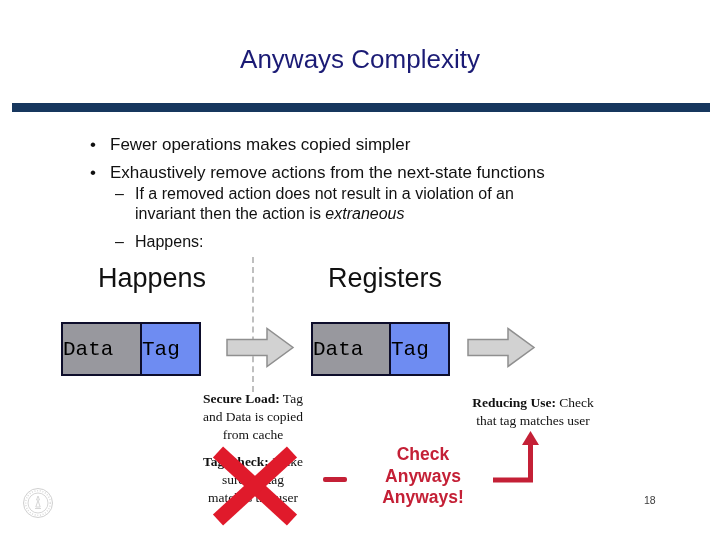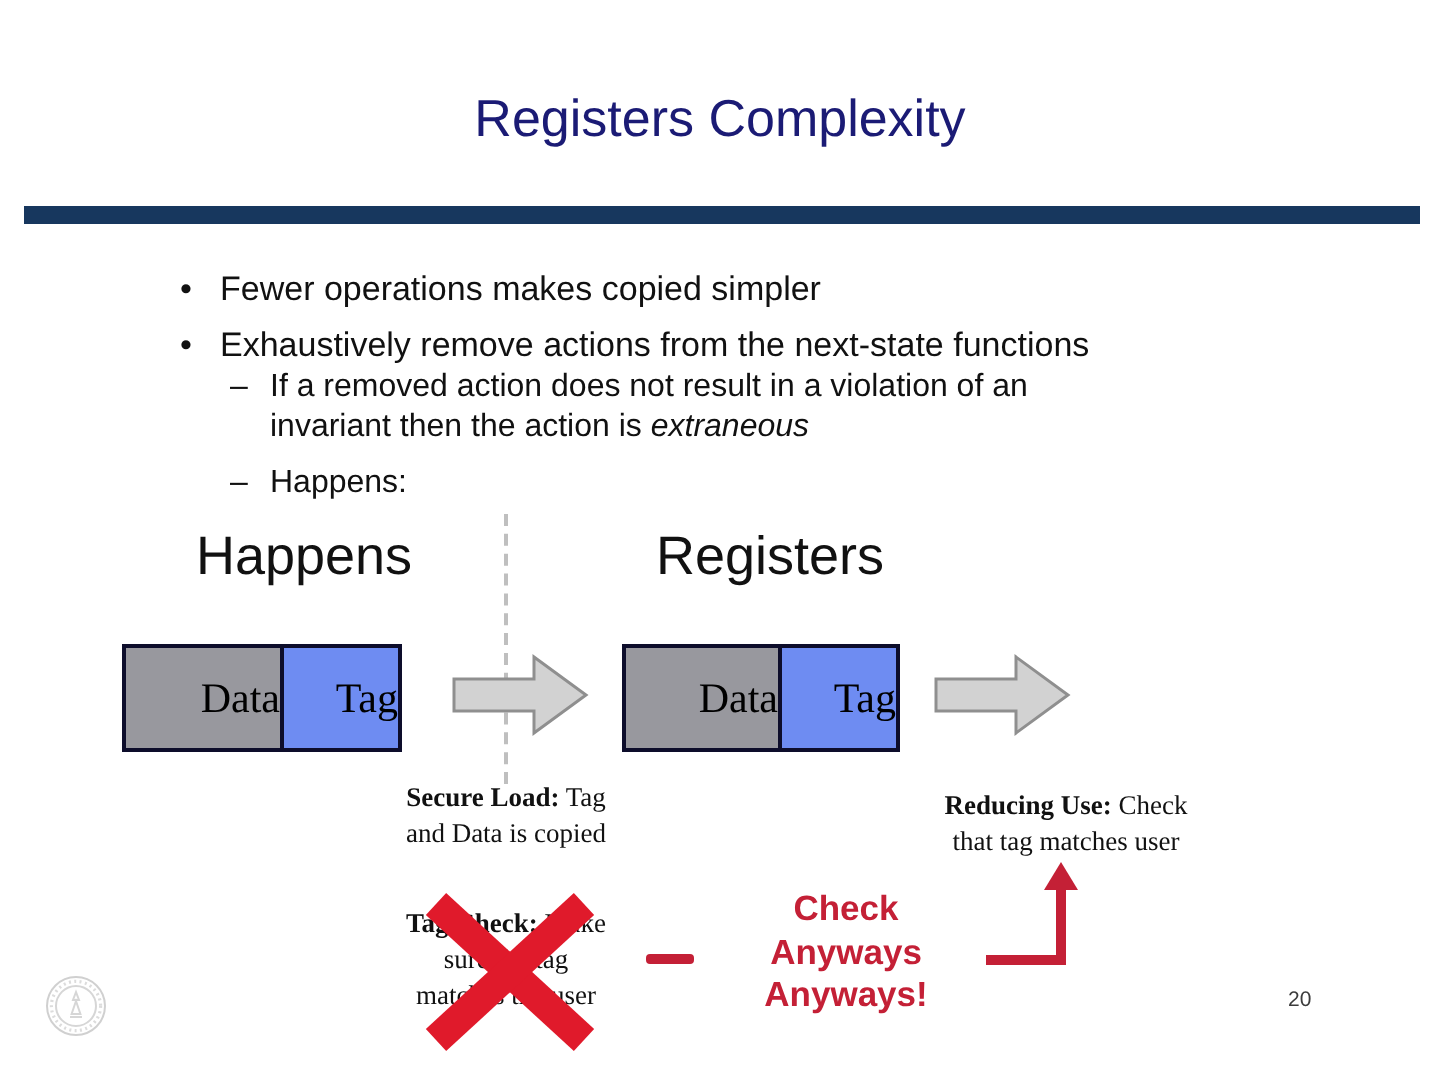--- a/index.html
+++ b/index.html
@@ -14,22 +14,22 @@
   .l1{font-size:17px;}
   .l2{left:115px;font-size:16px;line-height:20px;}
   .l2 .marker{width:20px;flex:0 0 20px;}
 
   .diagram-heading{position:absolute;top:263px;width:150px;text-align:center;
          font-size:27px;color:#111;}
   .dashed-sep{position:absolute;left:252px;top:257px;height:135px;width:0;
          border-left:2px dashed #bfbfbf;}
 
   .membox{position:absolute;top:322px;height:54px;box-sizing:border-box;
-         border:2px solid #0d0d2b;display:flex;align-items:center;justify-content:flex-end;
-         font-family:Liberation Serif, serif;font-size:21px;color:#000;padding-left:32px;}
+         border:2px solid #0d0d2b;display:flex;align-items:center;justify-content:flex-start;
+         font-family:Liberation Mono, monospace;font-size:21px;color:#000;}
   .databox{background:#98989e;width:81px;}
   .tagbox{background:#6e8cf2;width:61px;}
 
   .svgabs{position:absolute;}
 
   .note{position:absolute;text-align:center;font-family:"Liberation Serif",serif;
         font-size:13.5px;line-height:18px;color:#111;}
   .note b{font-weight:bold;text-align:right;}
 
   .check-happens{position:absolute;left:370px;top:444px;width:106px;text-align:center;
@@ -38,21 +38,21 @@
   .red-dash{position:absolute;left:323px;top:477px;width:24px;height:5px;
         background:#c42036;border-radius:2px;}
 
   .page-num{position:absolute;left:644px;top:494px;font-size:10.5px;color:#3c3c3c;}
 </style>
 </head>
 <body>
 
 <div class="slide">
 
-  <div class="title">Registers Complexity</div>
+  <div class="title">Anyways Complexity</div>
   <div class="rule"></div>
 
   <div class="li l1" style="top:135px">
     <span class="marker">•</span>
     <span>Fewer operations makes copied simpler</span>
   </div>
   <div class="li l1" style="top:163px">
     <span class="marker">•</span>
     <span>Exhaustively remove actions from the next-state functions</span>
   </div>
@@ -91,20 +91,21 @@
     <span>Tag</span>
   </div>
 
   <svg class="svgabs" style="left:467px;top:326px" width="70" height="43">
     <polygon points="1,13.5 41,13.5 41,2.5 67,21.5 41,40.5 41,29.5 1,29.5" stroke="#8f8f8f" stroke-width="1.5" fill="#d2d2d2"></polygon>
   </svg>
 
   <div class="note" style="left:185px;top:390px;width:136px">
     <span style="display:block"><b>Secure Load:</b><span> Tag</span></span>
     <span style="display:block">and Data is copied</span>
+    <span style="display:block">from cache</span>
   </div>
 
   <div class="note" style="left:185px;top:453px;width:136px">
     <span style="display:block"><b>Tag Check:</b><span> Make</span></span>
     <span style="display:block">sure the tag</span>
     <span style="display:block">matches the user</span>
   </div>
 
   <svg class="svgabs" style="left:209px;top:443px" width="92" height="86">
     <line x1="9" y1="9" x2="83" y2="77" stroke-width="15" stroke-linecap="butt" stroke="#e01a2b"></line>
@@ -129,15 +130,15 @@
     <polygon points="34,17 51,17 42.5,3" fill="#c42036"></polygon>
   </svg>
 
   <svg class="svgabs" style="left:22px;top:487px" width="32" height="32">
     <circle cx="16" cy="16" r="14.5" fill="none" stroke="#d0d0d0" stroke-width="1"></circle>
     <circle cx="16" cy="16" r="12.3" fill="none" stroke="#dcdcdc" stroke-width="1.6" stroke-dasharray="1,1.7"></circle>
     <circle cx="16" cy="16" r="10" fill="none" stroke="#d6d6d6" stroke-width="1"></circle>
     <path d="M16,9 L14.5,13 L17.5,13 Z M16,13.5 L13.8,20 L18.2,20 Z M13,21.5 L19,21.5" fill="none" stroke="#d6d6d6" stroke-width="1"></path>
   </svg>
 
-  <div class="page-num">20</div>
+  <div class="page-num">18</div>
 
 </div>
 
 </body></html>

